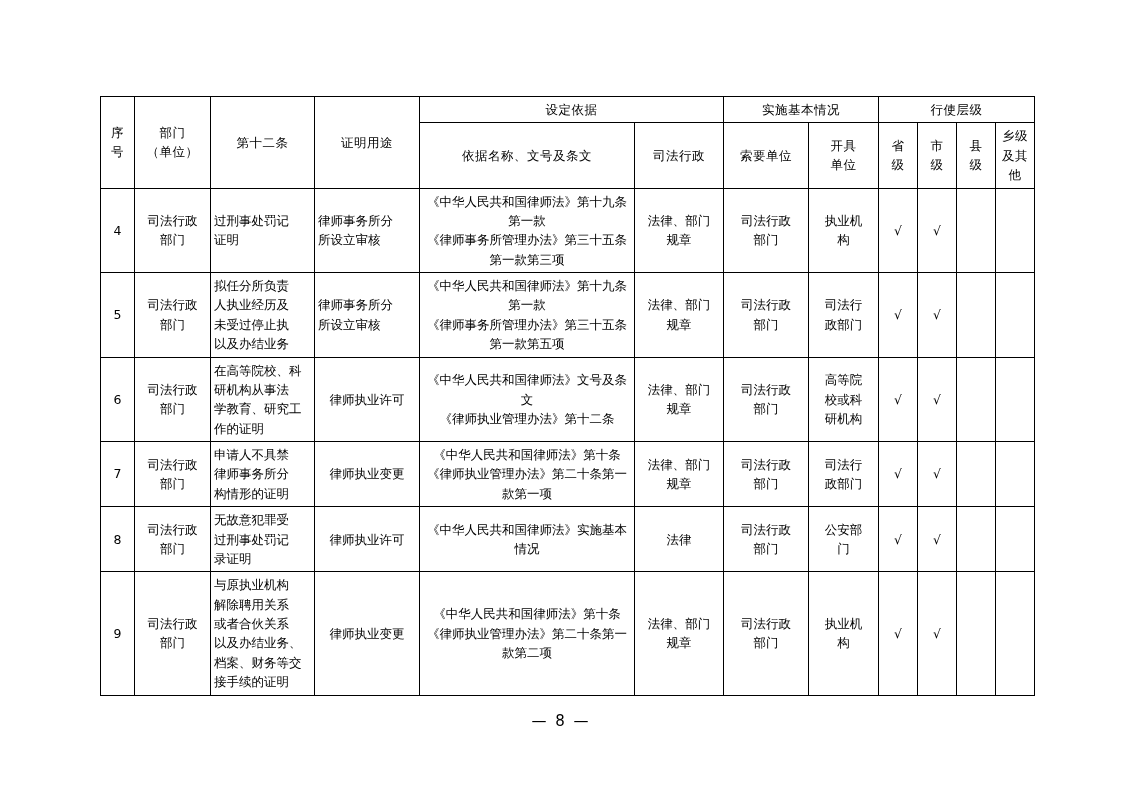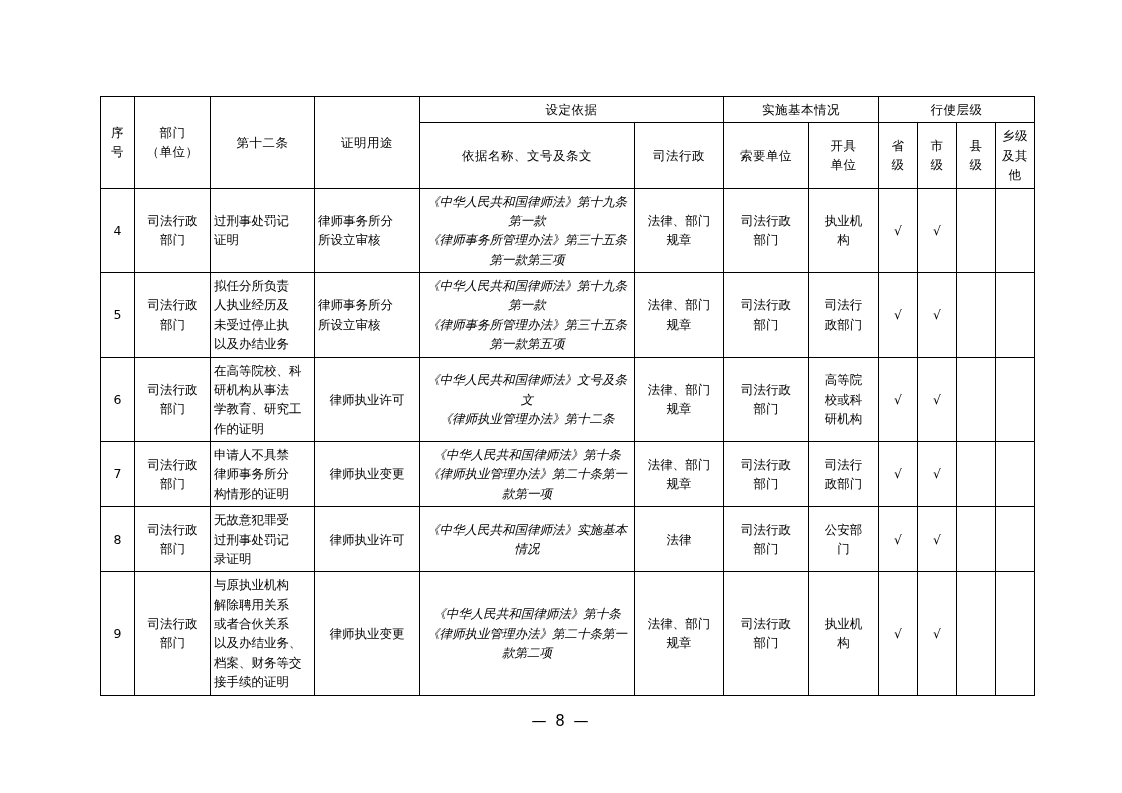--- a/index.html
+++ b/index.html
@@ -57,21 +57,20 @@
   .seq-head {
     font-size: 13px;
     line-height: 1.5;
   }
   .basis-cell {
     text-align: left;
     padding-left: 6px;
     padding-right: 4px;
     font-size: 12.5px;
     line-height: 1.6;
-    font-style: italic;
   }
   .tick {
     font-size: 13px;
   }
   .pagenum {
     position: absolute;
     left: 0;
     top: 712px;
     width: 1122px;
     text-align: center;

